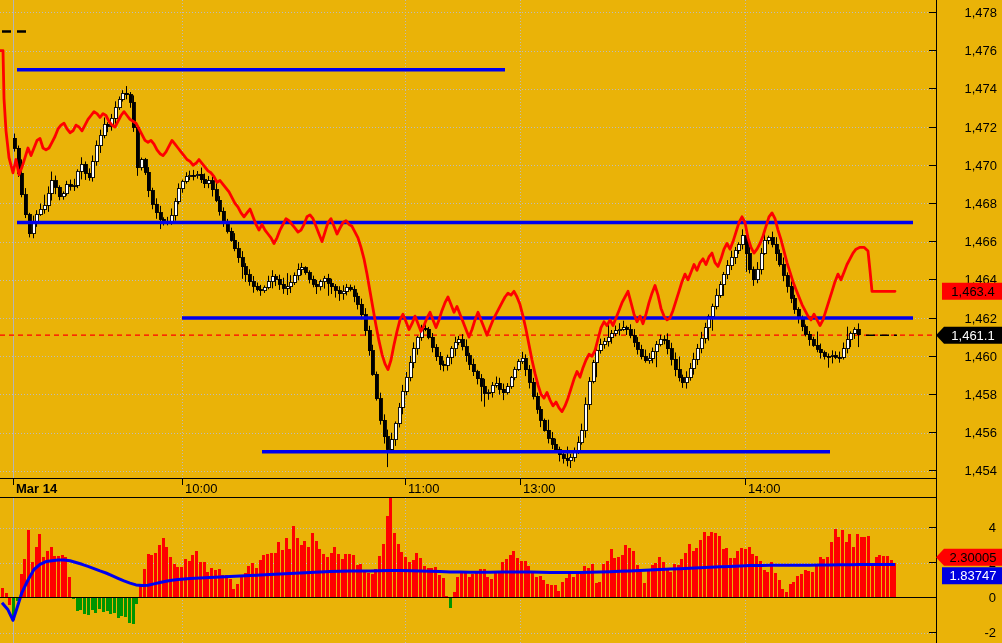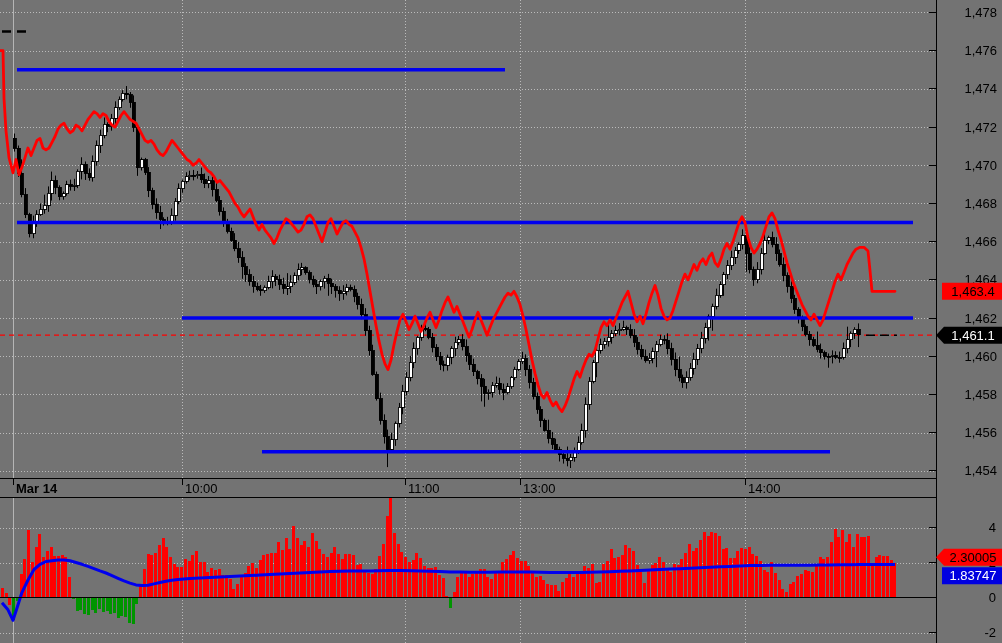--- a/index.html
+++ b/index.html
@@ -1,17 +1,17 @@
 <!DOCTYPE html>
 <html><head>
 <meta charset="utf-8">
 <style>
   html,body{margin:0;padding:0;background:#888;}
   .screenshot{
-    position:relative;width:1002px;height:643px;background:#737373;
+    position:relative;width:1002px;height:643px;background:#eab308;
     font-family:"Liberation Sans","DejaVu Sans",sans-serif;overflow:hidden;
   }
   svg text{font-family:"Liberation Sans","DejaVu Sans",sans-serif;}
 </style>
 </head>
 <body>
 
 <div class="screenshot">
   <svg id="chart" width="1002" height="643" viewBox="0 0 1002 643">
     <g id="g-grid">

